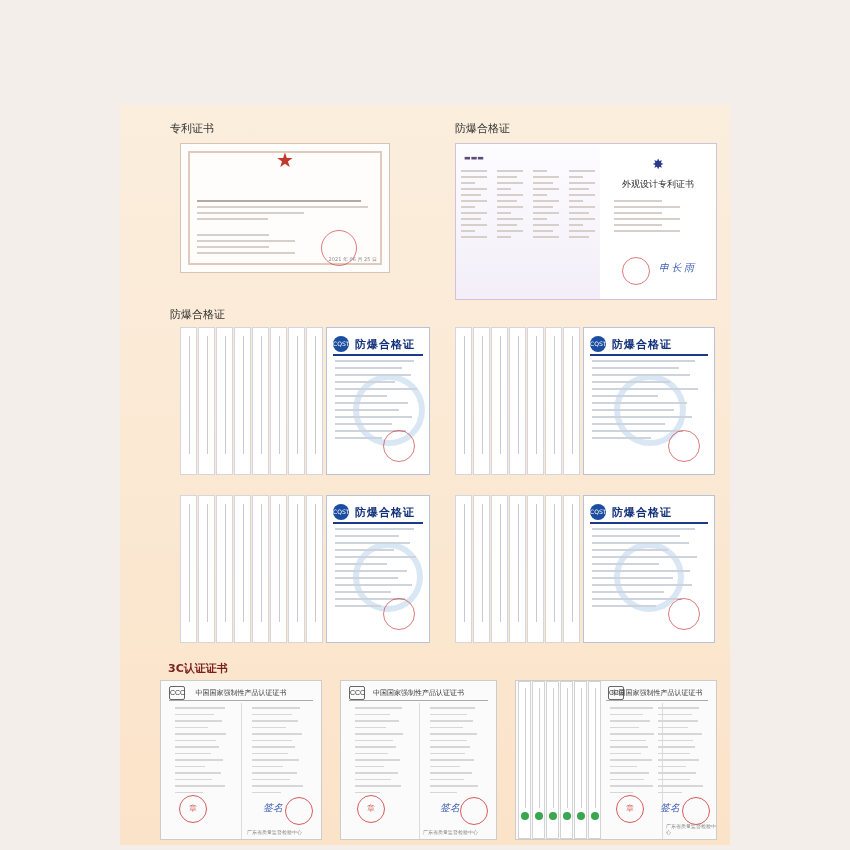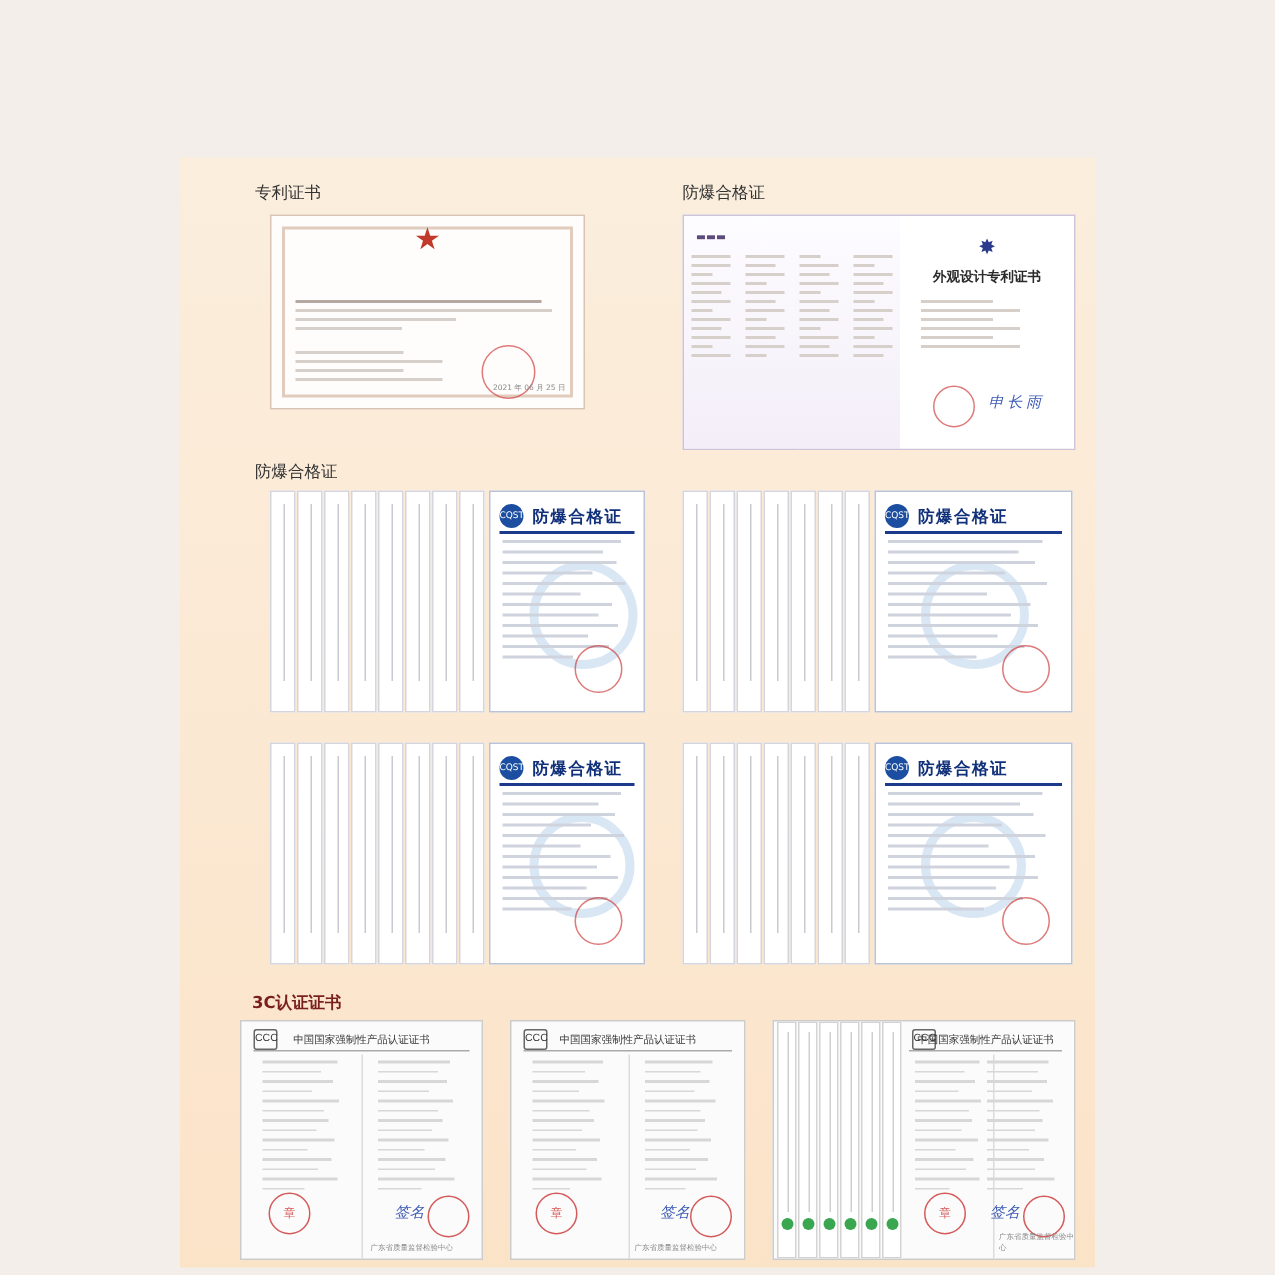--- a/index.html
+++ b/index.html
@@ -392,21 +392,21 @@
           <div class="ln"></div>
             <div class="ln mid"></div>
             <div class="ln"></div>
           <div class="ln short"></div>
             <div class="ln"></div>
             <div class="ln mid"></div>
         </div>
       </div>
       <div class="pat-col" style="left:144px; width:116px; border-right:none; background:#fff;">
         <div style="position:absolute; left:0; right:0; top:12px; text-align:center; color:#2b3a8c; font-size:14px;">✸</div>
-        <div style="position:absolute; left:0; right:0; top:34px; text-align:center; font-size:9px; font-weight:bold; color:#2b2b2b; font-family:'DejaVu Sans','Liberation Sans',sans-serif;">外观设计专利证书</div>
+        <div style="position:absolute; left:0; right:0; top:34px; text-align:center; font-size:9px; font-weight:normal; color:#2b2b2b; font-family:'DejaVu Sans','Liberation Sans',sans-serif;">外观设计专利证书</div>
         <div class="lines" style="left:14px; top:56px; width:88px;">
           <div class="ln short"></div>
             <div class="ln mid"></div>
             <div class="ln short"></div>
           <div class="ln mid"></div>
             <div class="ln short"></div>
             <div class="ln mid"></div>
         </div>
         <div class="sig" style="right:22px; bottom:24px;">申 长 雨</div>
         <div class="redstamp" style="left:22px; bottom:14px; width:26px; height:26px;"></div>

